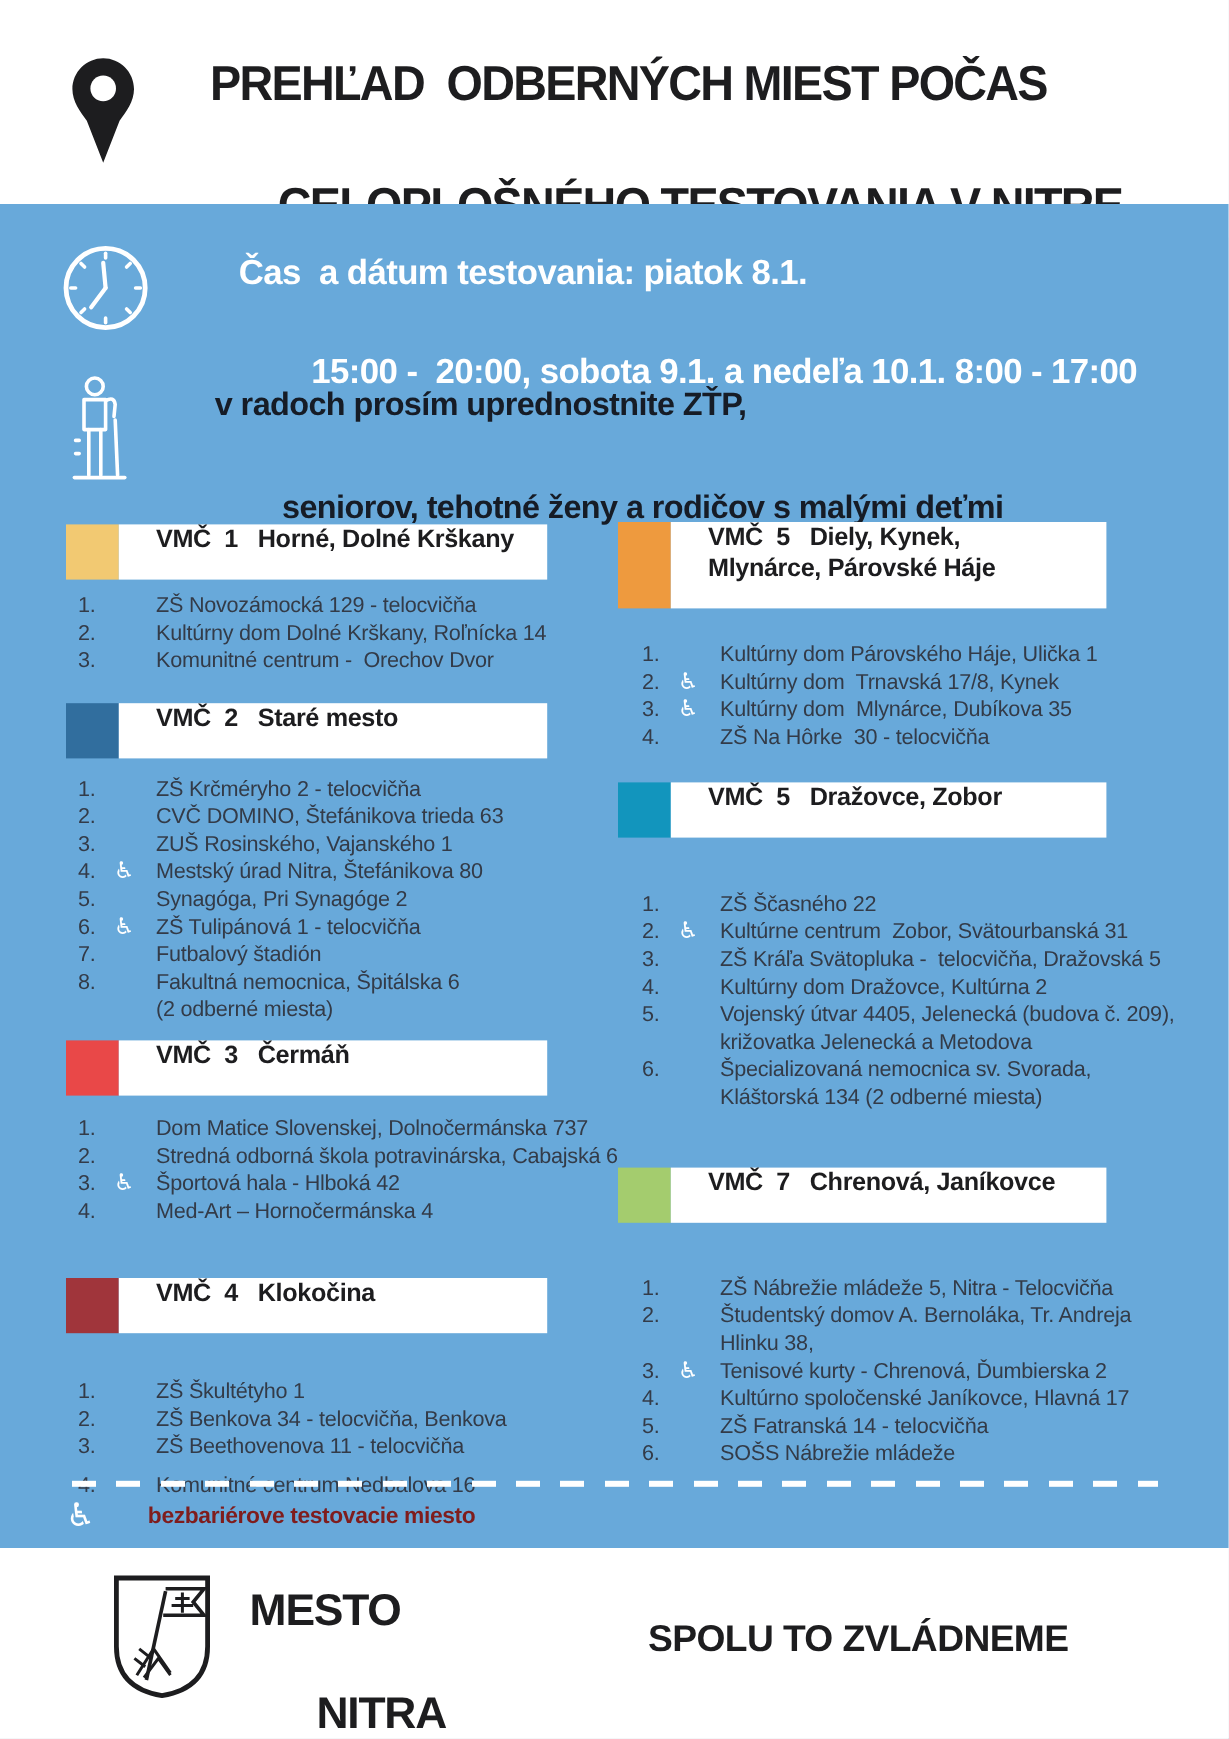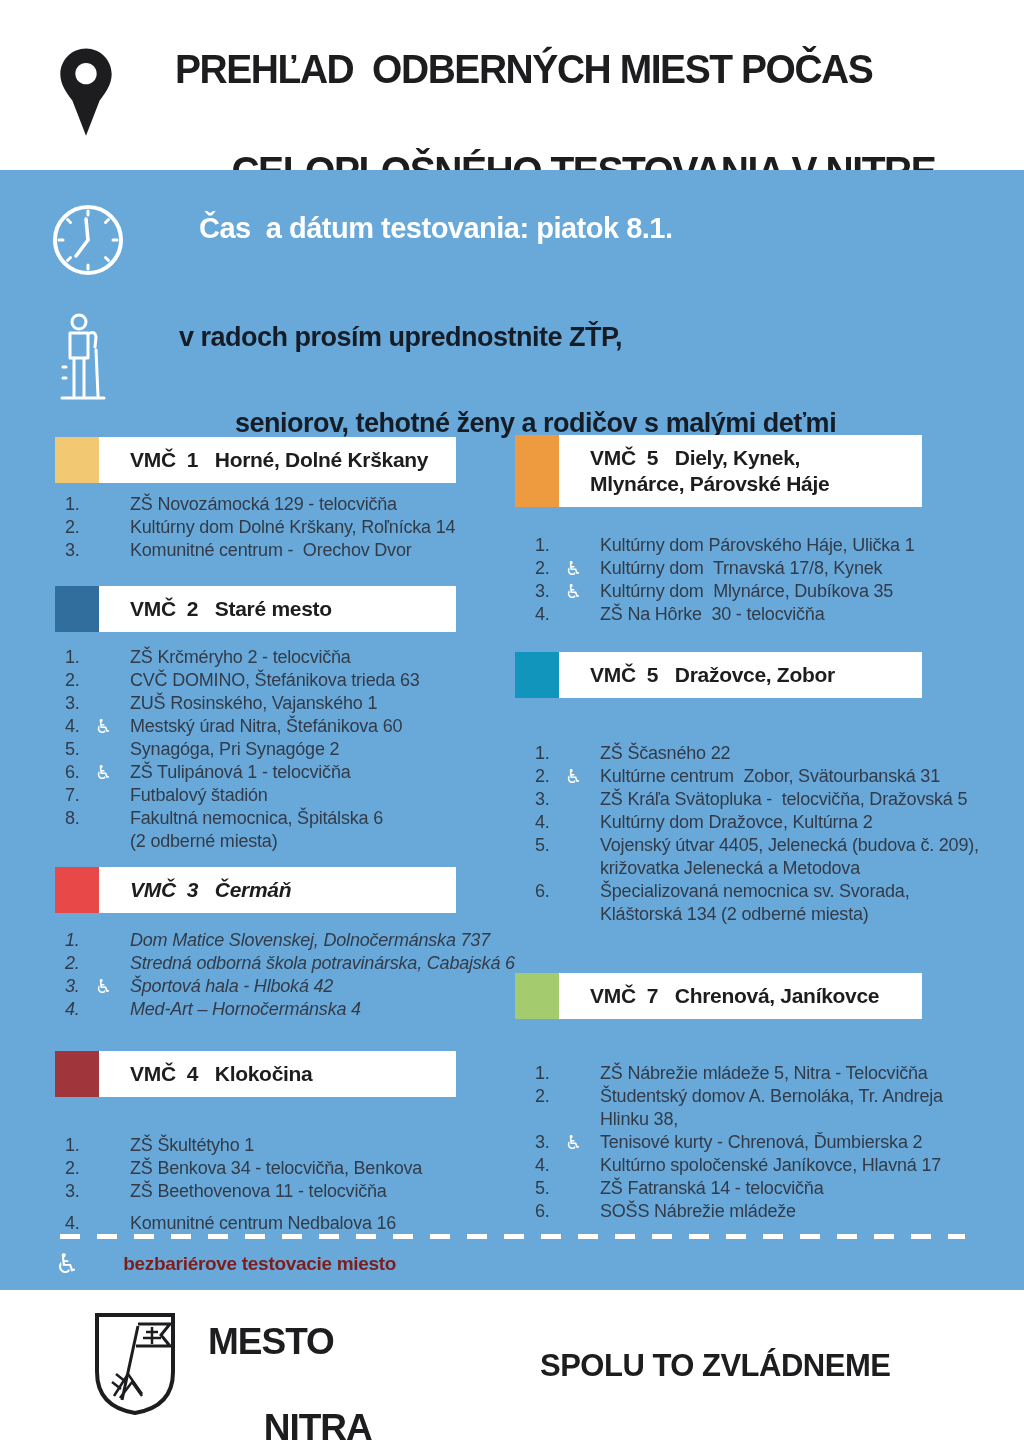--- a/index.html
+++ b/index.html
@@ -22,37 +22,37 @@
   .priority-text{margin-left:67px;margin-top:4px;color:#161c26;font-weight:700;font-size:27px;
     line-height:43px;letter-spacing:-.5px;white-space:pre;}
 
   
   .col{position:absolute;}
   .col-left{left:55px;top:267px;width:401px;}
   .col-right{left:515px;top:265px;width:407px;}
 
   .section-header{display:flex;align-items:stretch;}
   .color-tab{width:44px;flex:0 0 44px;}
-  .header-bar{flex:1;background:#ffffff;display:flex;align-items:center;height:46px;}
+  .header-bar{flex:1;background:#ffffff;display:flex;height:46px;}
   .header-title{padding-left:31px;font-size:21px;font-weight:700;color:#1d1d1f;letter-spacing:-.3px;
     line-height:26px;white-space:pre;}
   .s-vmc5 .header-bar{height:72px;}
 
   .items{display:block;}
   .item{display:grid;grid-template-columns:30px 35px 1fr;padding-left:10px;}
   .col-right .item{padding-left:20px;}
   .num,.item-text{font-size:18px;line-height:23px;color:#333b48;letter-spacing:-.2px;}
   .item-text{white-space:pre;}
   .access{color:#ffffff;font-size:19px;line-height:23px;font-family:"DejaVu Sans",sans-serif;}
   .gap-before{margin-top:9px;}
 
   
   .s-vmc1 .items{margin-top:10px;} .s-vmc1{margin-bottom:24px;}
   .s-vmc2 .items{margin-top:14px;} .s-vmc2{margin-bottom:14px;}
-  .s-vmc3 .items{margin-top:16px;} .s-vmc3{margin-bottom:30px;font-style:italic;}
+  .s-vmc3 .items{margin-top:16px;} .s-vmc3{margin-bottom:44px;}
   .s-vmc4 .items{margin-top:37px;}
   .s-vmc5 .items{margin-top:27px;} .s-vmc5{margin-bottom:26px;}
   .s-vmc6 .items{margin-top:44px;} .s-vmc6{margin-bottom:47px;}
   .s-vmc7 .items{margin-top:43px;}
 
   .dashed-separator{position:absolute;left:60px;top:1064px;width:905px;height:5px;
     background:repeating-linear-gradient(90deg,#ffffff 0,#ffffff 20px,rgba(0,0,0,0) 20px,rgba(0,0,0,0) 37px);}
   .legend{position:absolute;left:55px;top:1078px;display:flex;align-items:center;}
   .legend-wheel{color:#ffffff;font-size:27px;font-family:"DejaVu Sans",sans-serif;}
   .legend-text{margin-left:44px;font-size:19px;font-weight:700;color:#7f1d1d;letter-spacing:-.3px;}
@@ -98,21 +98,21 @@
             <line x1="17.5" y1="58.5" x2="20.5" y2="55.5"></line>
               <line x1="55.5" y1="20.5" x2="58.5" y2="17.5"></line>
           </g>
           <g stroke-width="3.5" stroke-linecap="round">
             <line x1="38" y1="38" x2="36" y2="17"></line>
             <line x1="38" y1="38" x2="26" y2="54"></line>
           </g>
         </svg>
       </span>
       <div class="schedule-text"><span>Čas  a dátum testovania: piatok 8.1.</span><br>
-        </div>
+        <span>15:00 -  20:00, sobota 9.1. a nedeľa 10.1. 8:00 - 17:00</span></div>
     </div>
 
     <div class="priority">
       <span>
         <svg width="56" height="92" viewBox="0 0 56 92" fill="none" stroke="#ffffff" stroke-width="3" stroke-linecap="round" stroke-linejoin="round">
           <circle cx="23" cy="10" r="7"></circle>
           <path d="M14 21h18v25H14z"></path>
           <path d="M18 46v38M28 46v38"></path>
           <path d="M6 86h42"></path>
           <path d="M32 22q7-4 8 3l-1 10"></path>
@@ -169,21 +169,21 @@
               <span class="item-text">CVČ DOMINO, Štefánikova trieda 63</span>
             </div>
             <div class="item">
               <span class="num">3.</span>
               <span class="access"></span>
               <span class="item-text">ZUŠ Rosinského, Vajanského 1</span>
             </div>
             <div class="item">
               <span class="num">4.</span>
               <span class="access">♿</span>
-              <span class="item-text">Mestský úrad Nitra, Štefánikova 60</span>
+              <span class="item-text">Mestský úrad Nitra, Štefánikova 80</span>
             </div>
             <div class="item">
               <span class="num">5.</span>
               <span class="access"></span>
               <span class="item-text">Synagóga, Pri Synagóge 2</span>
             </div>
             <div class="item">
               <span class="num">6.</span>
               <span class="access">♿</span>
               <span class="item-text">ZŠ Tulipánová 1 - telocvičňa</span>

